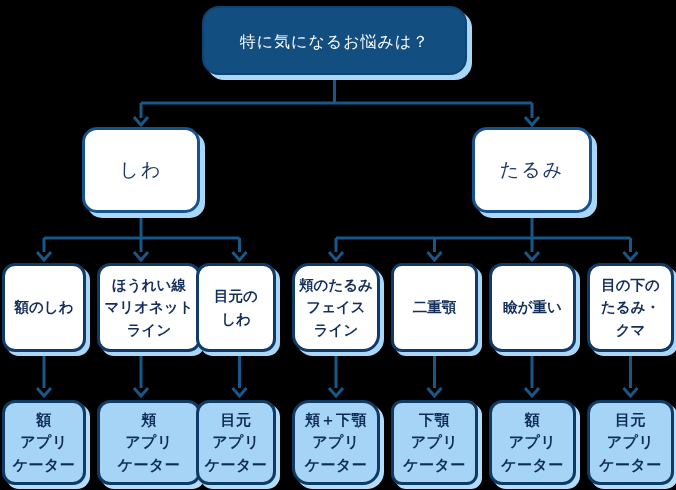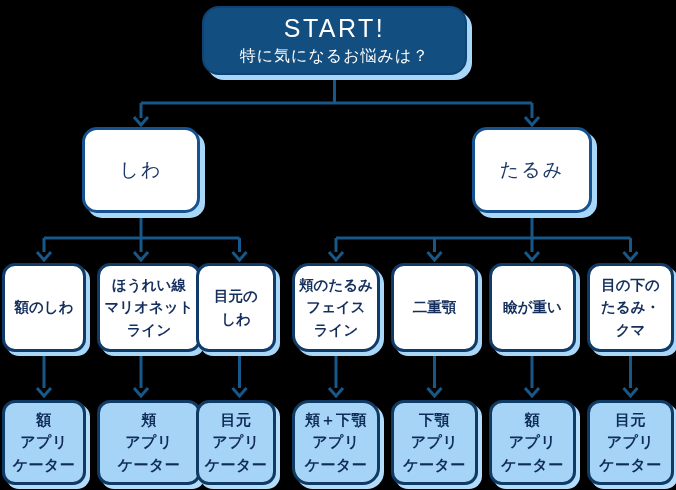--- a/index.html
+++ b/index.html
@@ -42,21 +42,21 @@
     top:400px;height:85px;background:#a5d4f7;
     border:3px solid #0f3a63;border-radius:13px;
     box-shadow:4px 4px 0 #b3dcfa;
     color:#0f2b57;font-size:15px;font-weight:600;line-height:1.5;letter-spacing:0.5px;
   }
   
   .c1{left:2px;width:84px;}
   .c2{left:97px;width:104px;}
   .c3{left:196px;width:80px;}
   .c4{left:292px;width:88px;border-radius:17px;}
-  .c5{left:391px;width:87px;}
+  .c5{left:391px;width:87px;border-radius:11px;}
   .c6{left:489px;width:87px;}
   .c7{left:587px;width:87px;}
 </style>
 </head>
 <body>
 
 <div class="canvas">
 
   <svg class="connectors" viewBox="0 0 676 490" fill="none" stroke="#175889" stroke-width="3">
 
@@ -87,21 +87,20 @@
       <path d="M134 388 L141 396 L148 388"></path>
       <path d="M232.5 388 L239.5 396 L246.5 388"></path>
       <path d="M329 388 L336 396 L343 388"></path>
       <path d="M427.5 388 L434.5 396 L441.5 388"></path>
       <path d="M525 388 L532 396 L539 388"></path>
       <path d="M623.5 388 L630.5 396 L637.5 388"></path>
     </g>
   </svg>
 
   <div class="node start">
-    <div class="start-title">START!</div>
     <div class="start-subtitle">特に気になるお悩みは？</div>
   </div>
 
   <div class="node lvl2 pos-shiwa">しわ</div>
   <div class="node lvl3 c1">額のしわ</div>
 
   <div class="node lvl2 pos-tarumi">たるみ</div>
   <div class="node lvl3 c2">ほうれい線
 マリオネット
 ライン</div>

